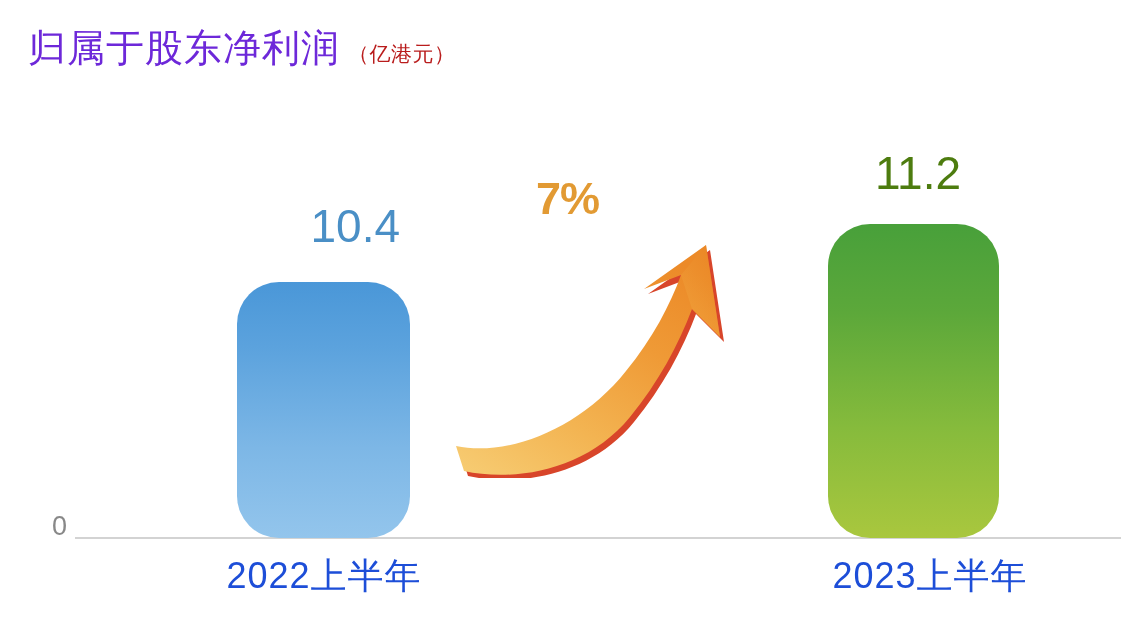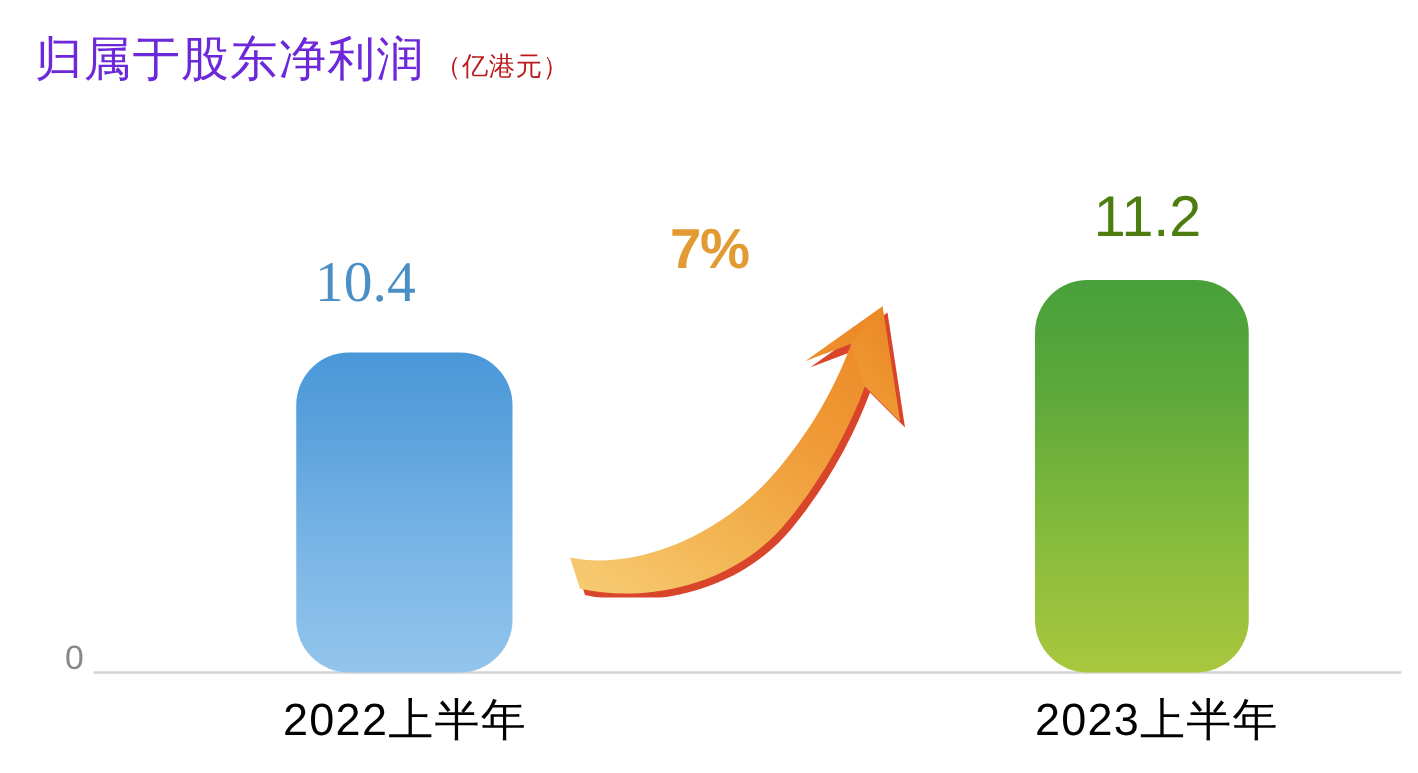--- a/index.html
+++ b/index.html
@@ -89,23 +89,22 @@
   .value-label {
     position: absolute;
     font-size: 46px;
     line-height: 1;
     white-space: nowrap;
   }
   #value-2022 {
     left: 252px;
     top: 203px;
     width: 148px;
-    text-align: left;
+    text-align: right;
     color: #4a8fc6;
-    font-family: Liberation Serif, serif;
   }
   #value-2023 {
     left: 848px;
     top: 150px;
     width: 140px;
     text-align: center;
     color: #4d7c0f;
   }
 
   
@@ -127,36 +126,36 @@
     left: 448px;
     top: 243px;
     width: 300px;
     height: 235px;
   }
 
   
   .category-label {
     position: absolute;
     font-size: 36px;
-    color: #000000;
+    color: #1d4ed8;
     line-height: 1;
     white-space: nowrap;
     letter-spacing: 1px;
   }
   #category-2022 {
     left: 190px;
     top: 558px;
     width: 268px;
     text-align: center;
   }
   #category-2023 {
-    left: 828px;
+    left: 796px;
     top: 558px;
     width: 268px;
-    text-align: left;
+    text-align: center;
   }
 </style>
 </head>
 <body>
 
 <div id="plot-area">
 
   <div id="chart-title">
     <span class="title-main">归属于股东净利润</span><span class="title-unit">（亿港元）</span>
   </div>

